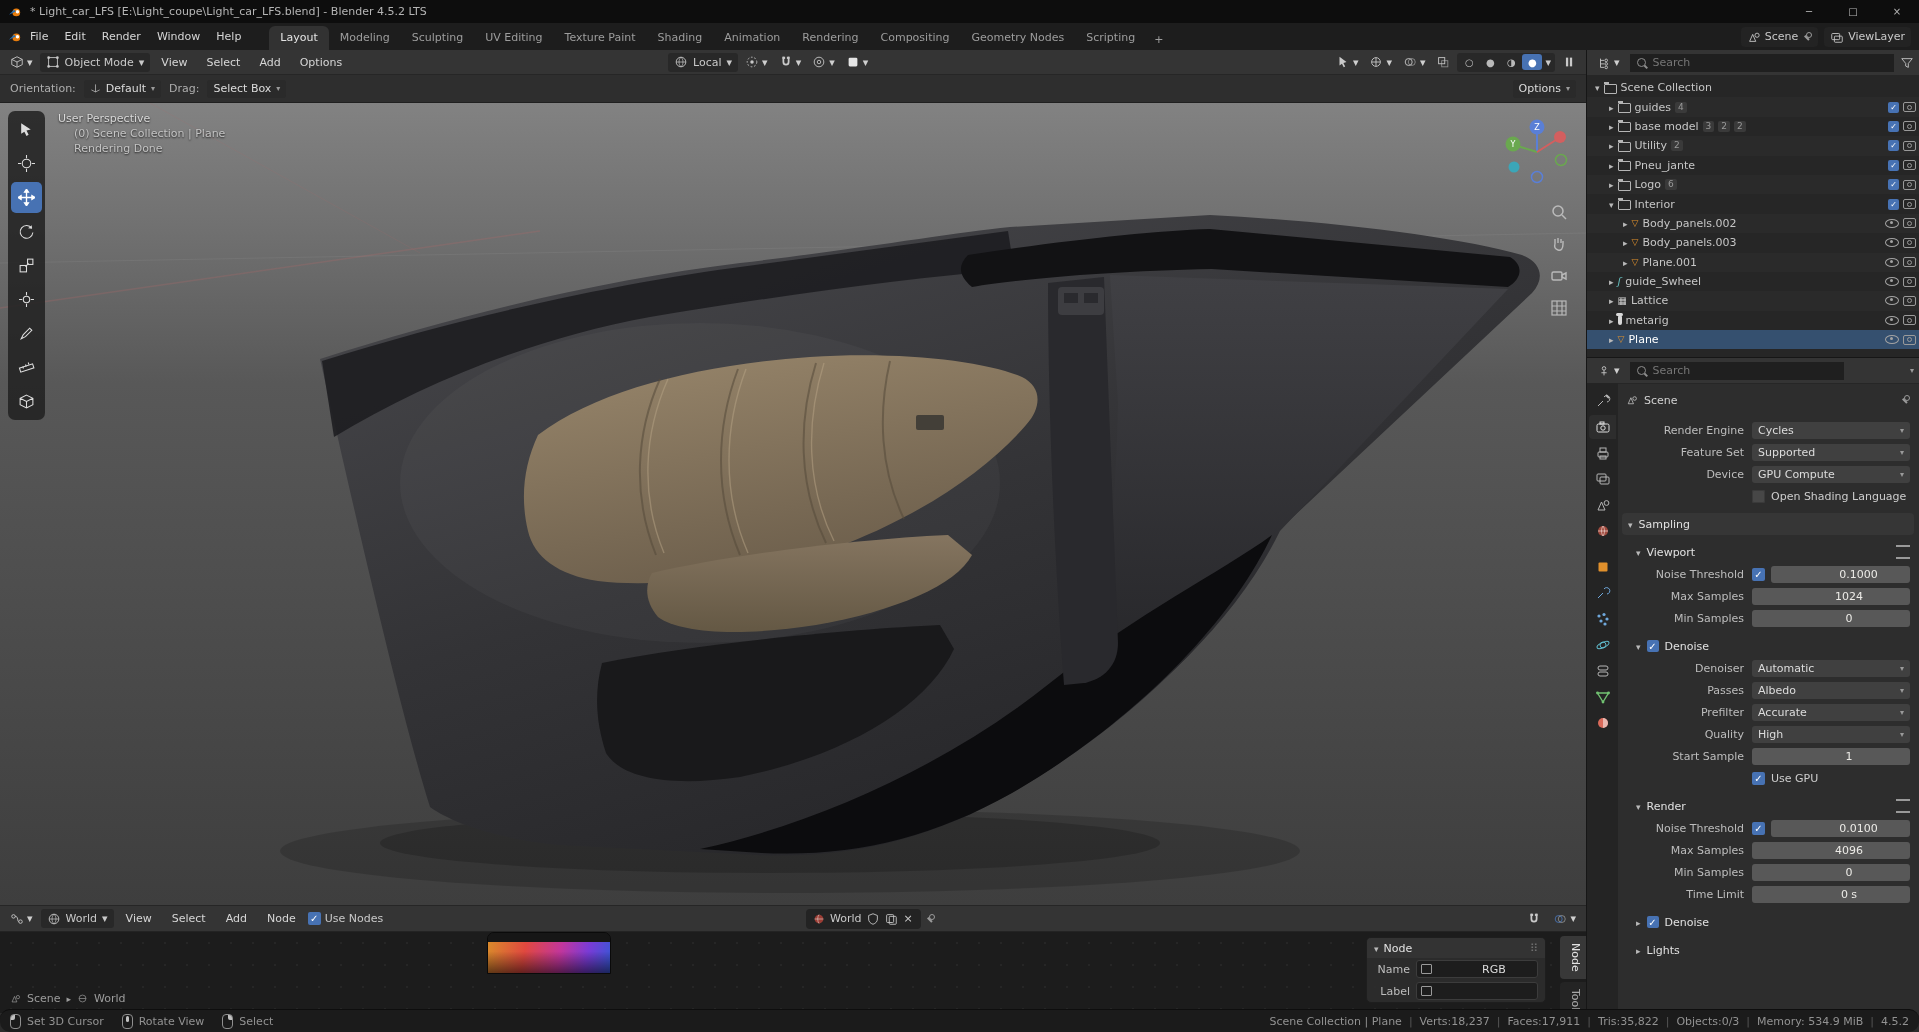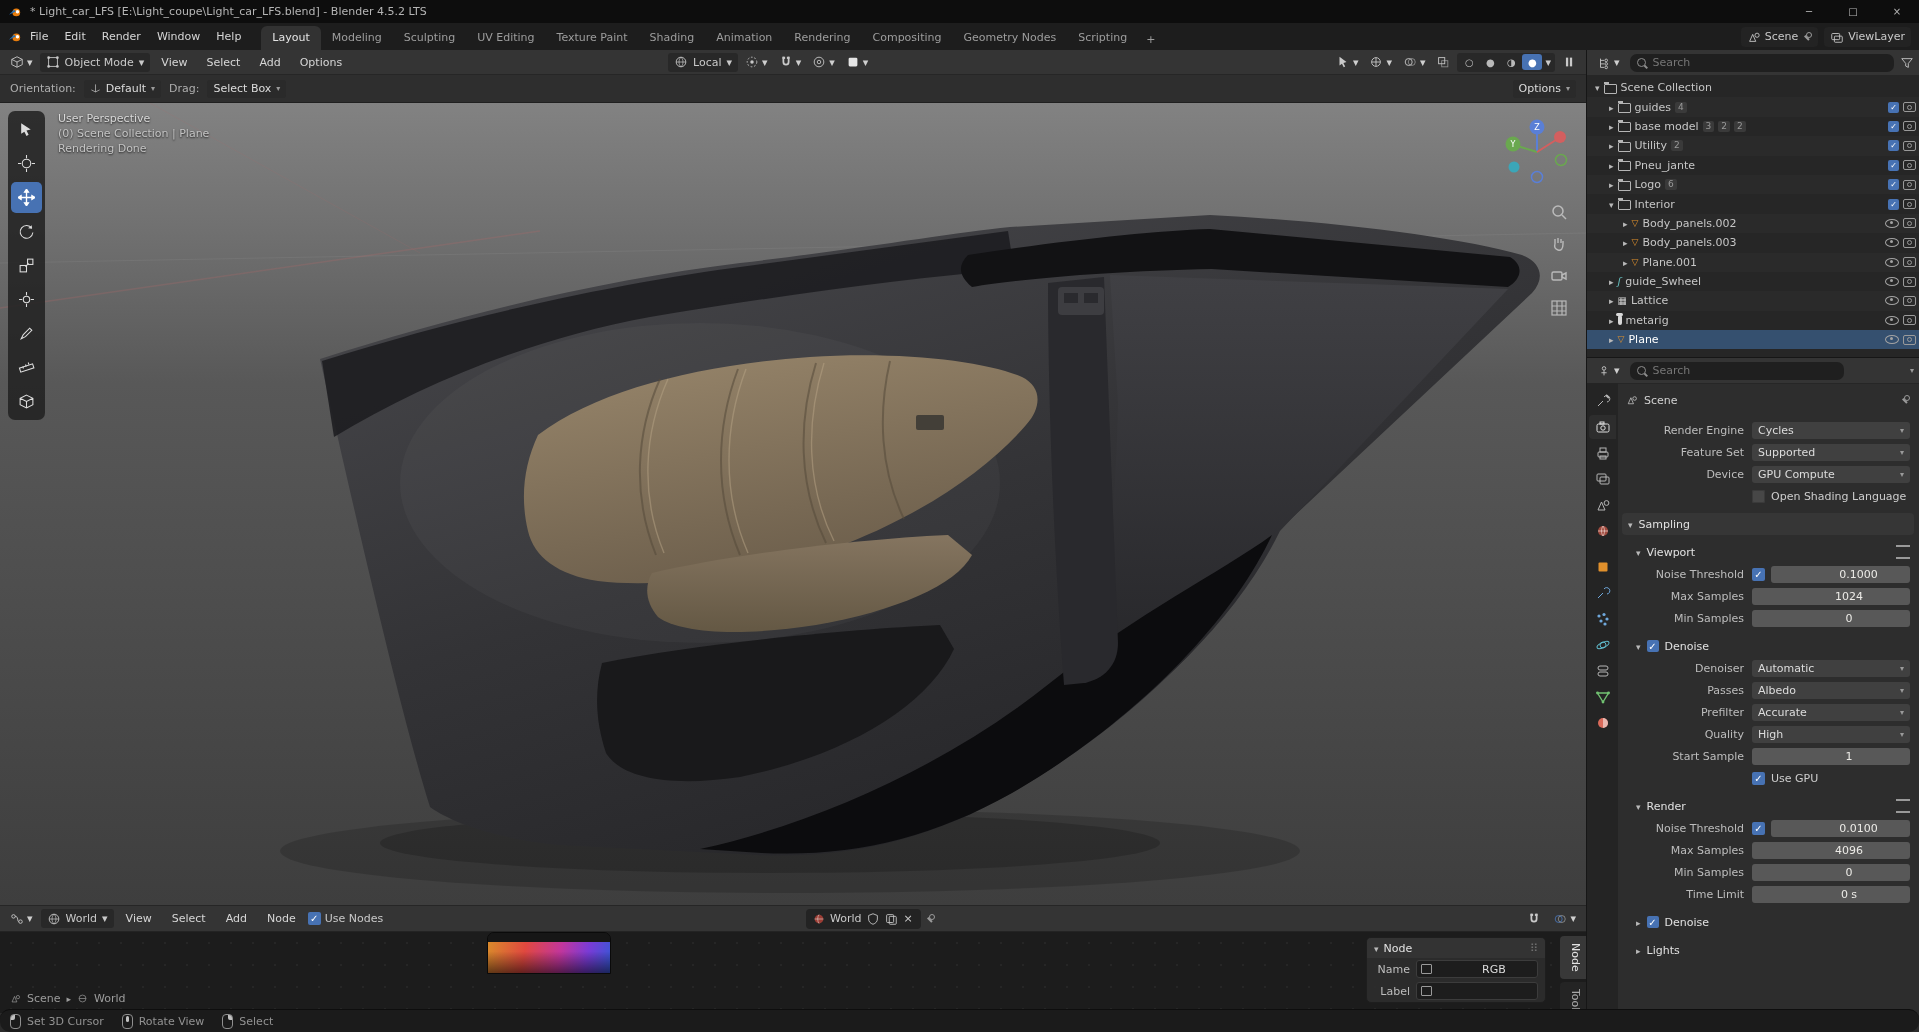--- a/index.html
+++ b/index.html
@@ -12,37 +12,37 @@
   .dd .arr{color:#9a9a9a;font-size:8px;}
   .num{display:flex;align-items:center;justify-content:center;background:#585858;border-radius:3px;height:18px;color:#ecebe7;}
   .cb{position:relative;width:13px;height:13px;border-radius:2px;background:#474747;box-shadow:inset 0 0 0 1px #3a3a3a;flex:none;}
   .cb[data-checked="true"]{background:#4772b3;box-shadow:none;}
   .cb[data-checked="true"]::after{content:"✓";position:absolute;inset:0;color:#fff;font-size:10px;line-height:13px;text-align:center;}
   .caret[data-state]::before{font-size:9px;color:#b9b9b9;}
   .caret[data-state="open"]::before{content:"▾";}
   .caret[data-state="closed"]::before{content:"▸";}
   .i-search{position:relative;width:7px;height:7px;border:1.4px solid #8d8d8d;border-radius:50%;flex:none;}
   .i-search::after{content:"";position:absolute;width:4px;height:1.6px;background:#8d8d8d;transform:rotate(45deg);right:-3.5px;bottom:-1.5px;}
-  .searchbox{display:flex;align-items:center;gap:5px;background:#1f1f1f;border-radius:7px;height:18px;padding:0 7px;flex:1;}
+  .searchbox{display:flex;align-items:center;gap:5px;background:#1f1f1f;border-radius:0;height:18px;padding:0 7px;flex:1;}
   .searchbox input{background:transparent;border:0;outline:0;color:#cfcfcf;font:inherit;width:100%;}
   .hbtn{display:inline-flex;align-items:center;gap:3px;padding:0 4px;height:19px;border-radius:3px;color:#cfcfcf;}
   .menu-item{padding:2px 8px;border-radius:4px;color:#d6d6d6;}
   .pin{position:relative;width:10px;height:10px;flex:none;}
   .pin::before{content:"";position:absolute;left:4px;top:0;width:4px;height:4px;border-radius:50%;border:1.5px solid #9a9a9a;}
   .pin::after{content:"";position:absolute;left:2px;top:5px;width:6px;height:1.6px;background:#9a9a9a;transform:rotate(45deg);}
 
   
   .titlebar{position:absolute;left:0;top:0;right:0;height:23px;background:#0d0d0d;display:flex;align-items:center;padding-left:8px;}
   .tb-title{margin-left:8px;color:#b5b5b5;}
   .tb-controls{margin-left:auto;display:flex;height:100%;}
   .tb-btn{width:44px;display:flex;align-items:center;justify-content:center;color:#b5b5b5;font-size:10px;}
 
   
   .topbar{position:absolute;left:0;top:23px;right:0;height:27px;background:#1d1d1d;display:flex;align-items:center;padding:0 8px;border-bottom:1px solid #141414;}
-  .tabs{display:flex;align-items:flex-end;height:27px;margin-left:12px;}
+  .tabs{display:flex;align-items:flex-end;height:27px;margin-left:20px;}
   .tab{padding:5px 11px 6px;border-radius:6px 6px 0 0;color:#9d9d9d;white-space:nowrap;}
   .tab[data-active="true"]{background:#323232;color:#e4e4e4;}
   .tab-add{padding:4px 8px;color:#9d9d9d;}
   .topbar-right{margin-left:auto;display:flex;align-items:center;gap:6px;}
   .idblock{display:flex;align-items:center;gap:4px;background:#232323;border-radius:4px;height:20px;padding:0 6px;}
 
   
   .main-col{position:absolute;left:0;top:50px;width:1586px;height:960px;}
   .right-col{position:absolute;left:1586px;top:50px;width:333px;height:960px;border-left:1px solid #161616;background:#2b2b2b;}
 
@@ -54,21 +54,21 @@
   .shadebtn[data-active="true"]{background:#4772b3;color:#fff;}
   .hicon{width:14px;height:14px;display:block;}
 
   
   .tool-settings{height:27px;background:#2e2e2e;border-bottom:1px solid #202020;display:flex;align-items:center;gap:8px;padding:0 10px;}
   .ts-label{color:#aeaeae;}
 
   
   .viewport{position:relative;height:802px;overflow:hidden;background:#4a4a4a;}
   .vp-overlay{position:absolute;left:58px;top:8px;line-height:15px;color:#d9d9d9;text-shadow:0 1px 2px rgba(0,0,0,.8);}
-  .vp-overlay .dim{color:#c4c4c4;}
+  .vp-overlay .dim{color:#c4c4c4;margin-left:16px;}
   .ltoolbar{position:absolute;left:8px;top:8px;display:flex;flex-direction:column;gap:3px;background:rgba(34,34,34,.88);padding:3px;border-radius:7px;}
   .tool{width:31px;height:31px;border-radius:5px;display:flex;align-items:center;justify-content:center;}
   .tool[data-active="true"]{background:#4772b3;}
   .tool svg{width:17px;height:17px;}
   .gizmo{position:absolute;right:12px;top:12px;}
   .navcol{position:absolute;right:16px;top:98px;display:flex;flex-direction:column;gap:10px;}
   .navbtn{width:22px;height:22px;display:flex;align-items:center;justify-content:center;opacity:.8;}
 
   
   .outliner{height:307px;background:#262626;border-bottom:1px solid #161616;display:flex;flex-direction:column;}
@@ -1066,15 +1066,24 @@
         <span>Set 3D Cursor</span>
       </span>
     <span class="sb-item">
         <span class="mouse mmb"></span>
         <span>Rotate View</span>
       </span>
     <span class="sb-item">
         <span class="mouse rmb"></span>
         <span>Select</span>
       </span>
+    <span class="sb-right">
+      <span class="stat">Scene Collection | Plane</span>
+      <span class="stat">Verts:18,237</span>
+      <span class="stat">Faces:17,911</span>
+      <span class="stat">Tris:35,822</span>
+      <span class="stat">Objects:0/3</span>
+      <span class="stat">Memory: 534.9 MiB</span>
+      <span class="stat">4.5.2</span>
+    </span>
   </div>
 
 </div>
 
 </body></html>

